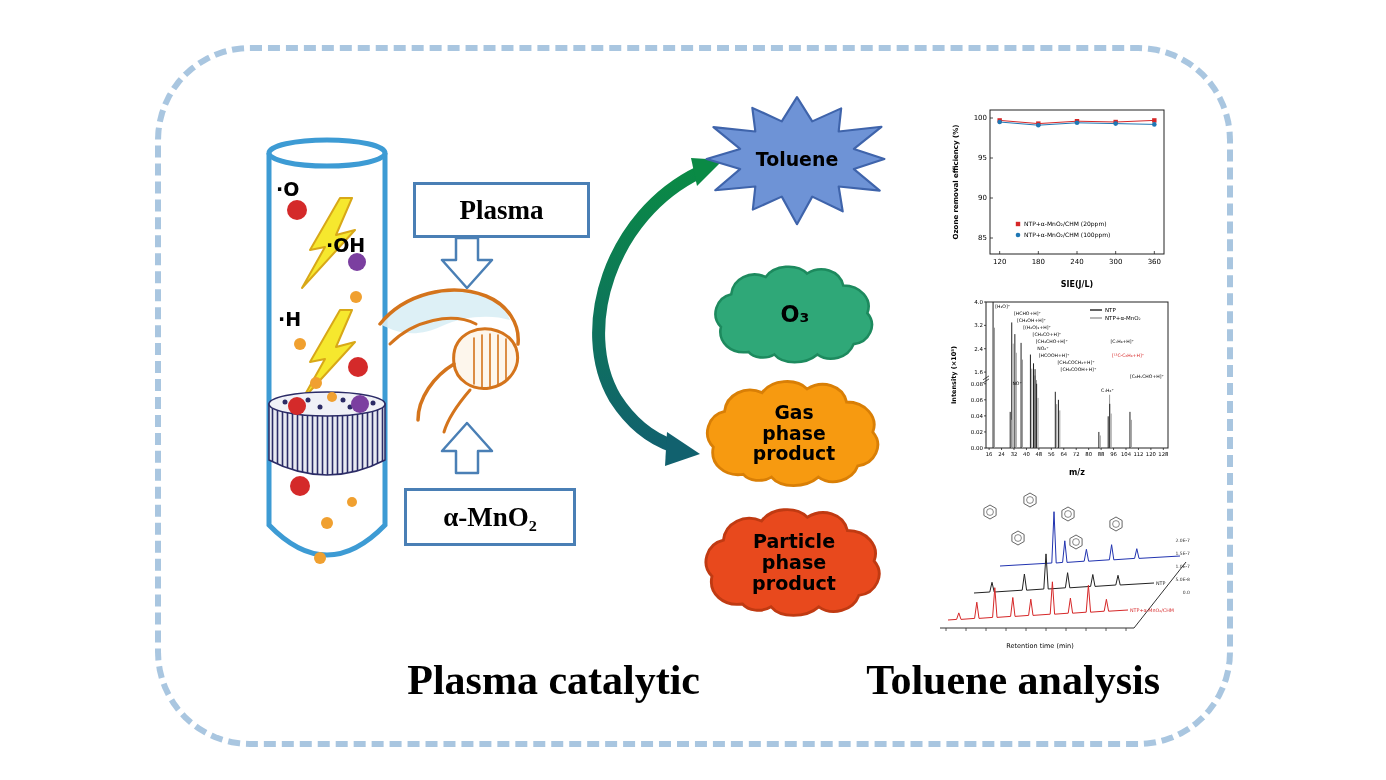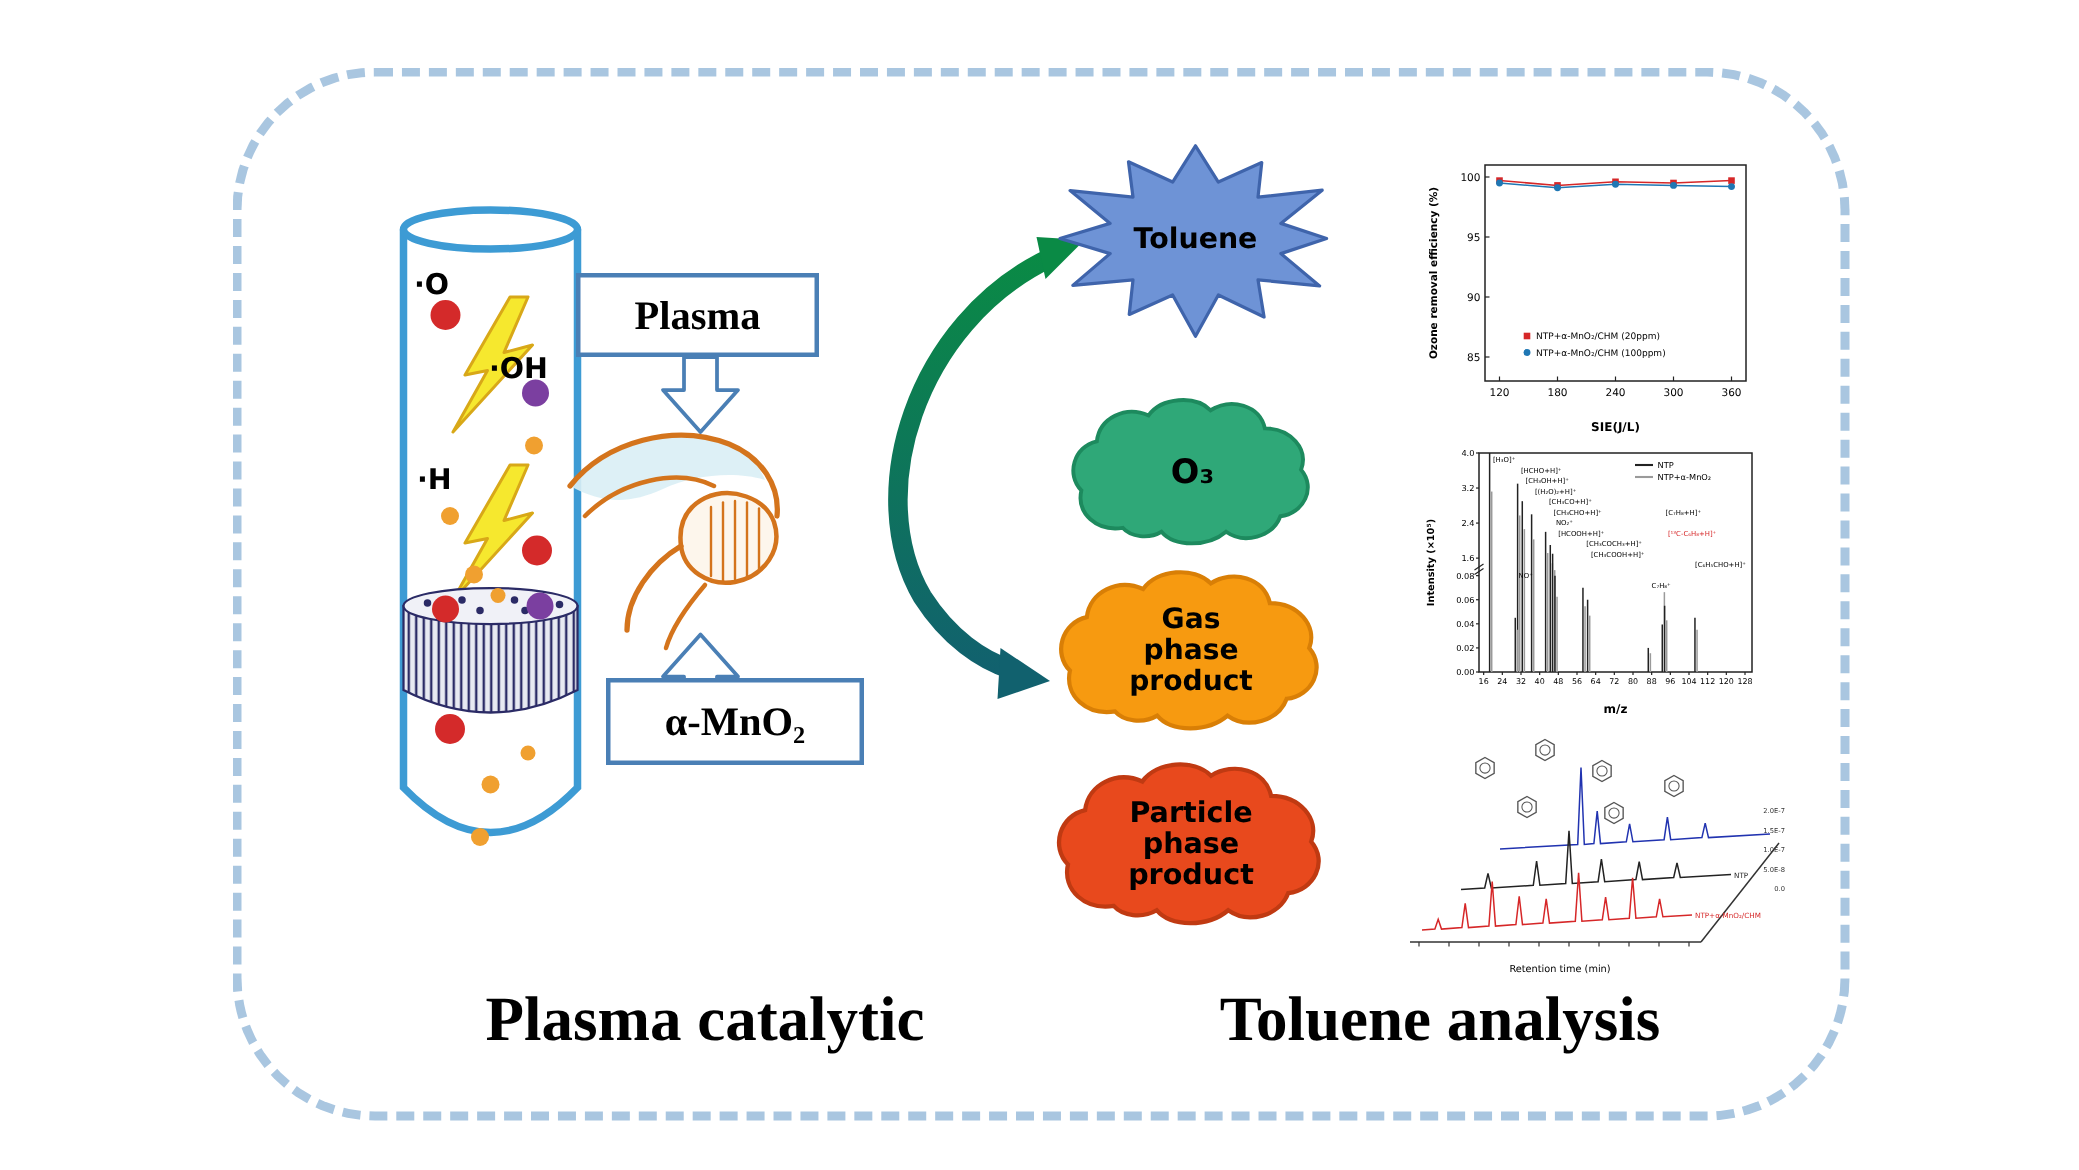--- a/index.html
+++ b/index.html
@@ -6,21 +6,21 @@
   html,body { background:#ffffff; }
   body { width:1386px; height:780px; overflow:hidden; font-family:"Liberation Serif", serif; }
   #canvas { position:relative; width:1386px; height:780px; background:#fff; }
   .frame { position:absolute; left:155px; top:45px; width:1078px; height:702px;
            border:6px dashed #a9c6e0; border-radius:95px; }
   svg.abs { position:absolute; overflow:visible; }
   svg text { font-family:"DejaVu Sans", sans-serif; }
   .label-box { position:absolute; display:flex; align-items:center; justify-content:center;
                background:#fff; border:3px solid #4a7fb5; font-weight:bold; font-size:27px;
                font-family:"Liberation Serif", serif; color:#000; }
-  .caption { position:absolute; font-weight:bold; font-size:42px; text-align:center;
+  .caption { position:absolute; font-weight:bold; font-size:42px; text-align:right;
              font-family:"Liberation Serif", serif; color:#000; }
 </style>
 </head>
 <body>
 
 <div id="canvas">
 
   <div class="frame"></div>
 
   <svg class="abs" style="left:240px;top:130px;width:170px;height:460px" viewBox="0 0 170 460">
@@ -93,24 +93,24 @@
         <line x1="110" y1="55" x2="110" y2="107"></line>
         <line x1="118" y1="54" x2="118" y2="107"></line>
         <line x1="126" y1="55" x2="126" y2="105"></line>
         <line x1="134" y1="59" x2="134" y2="100"></line>
       </g>
       <path d="M82,84 C62,96 46,118 46,140" stroke-width="3.5"></path>
       <path d="M98,110 C86,124 76,138 72,152" stroke-width="3"></path>
     </g>
   </svg>
 
-  <div class="label-box" style="left:384px;top:182px;width:162px;height:56px">
+  <div class="label-box" style="left:413px;top:182px;width:177px;height:56px">
     <span>Plasma</span>
   </div>
-  <div class="label-box" style="left:404px;top:452px;width:172px;height:58px">
+  <div class="label-box" style="left:404px;top:488px;width:172px;height:58px">
     <span>α-MnO₂</span>
   </div>
 
   <svg class="abs" style="left:555px;top:130px;width:180px;height:340px" viewBox="0 0 180 340">
     <defs>
       <linearGradient id="arrowGrad" x1="0" y1="0" x2="0" y2="1">
         <stop offset="0" stop-color="#0a8a45"></stop>
         <stop offset="1" stop-color="#11616e"></stop>
       </linearGradient>
     </defs>

